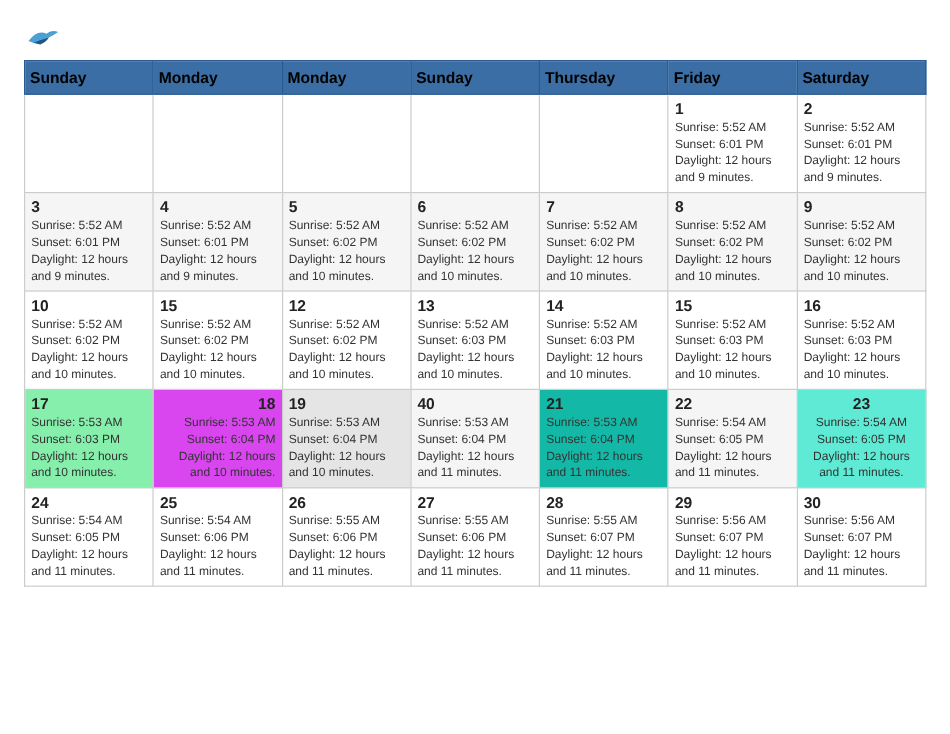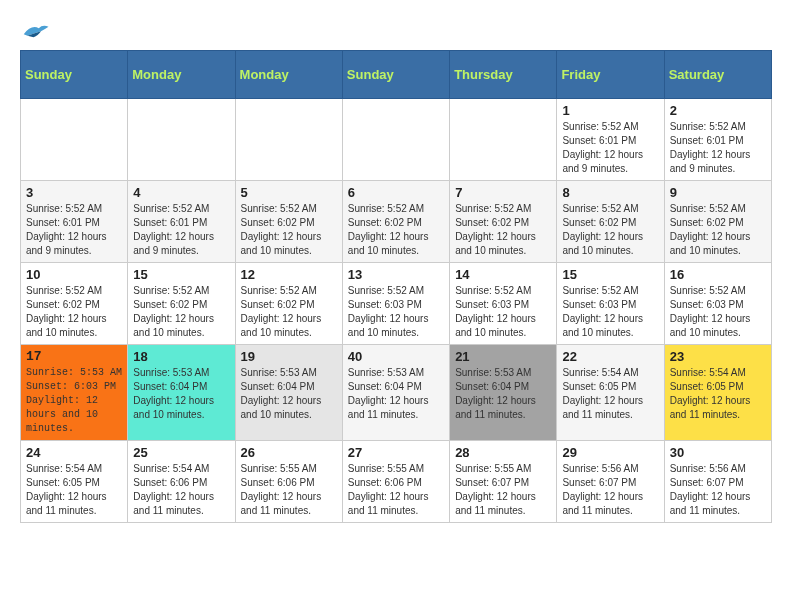--- a/index.html
+++ b/index.html
@@ -33,22 +33,22 @@
       font-size: 16px;
       color: #555;
     }
     .calendar {
       width: 100%;
       border-collapse: collapse;
       font-size: 11px;
     }
     .calendar th {
       background: #3a6ea5;
-      color: #bef264;
-      padding: 16px 4px;
+      color: #000000;
+      padding: 6px 4px;
       text-align: left;
       font-size: 13px;
       font-weight: bold;
       border: 1px solid #2a5a8f;
     }
     .calendar td {
       border: 1px solid #ccc;
       vertical-align: top;
       padding: 4px 5px;
       width: calc(100% / 7);
@@ -241,63 +241,63 @@
         </td>
         <td>
           <span class="day-num">16</span>
           <div class="day-info">Sunrise: 5:52 AM
 Sunset: 6:03 PM
 Daylight: 12 hours
 and 10 minutes.</div>
         </td>
       </tr>
       <tr>
-        <td style="background: #f97316; font-family: Liberation Mono, monospace;">
+        <td style="background: #86efac;">
           <span class="day-num">17</span>
           <div class="day-info">Sunrise: 5:53 AM
 Sunset: 6:03 PM
 Daylight: 12 hours
 and 10 minutes.</div>
         </td>
-        <td style="background: #5eead4;">
+        <td style="background: #d946ef; text-align: right;">
           <span class="day-num">18</span>
           <div class="day-info">Sunrise: 5:53 AM
 Sunset: 6:04 PM
 Daylight: 12 hours
 and 10 minutes.</div>
         </td>
         <td style="background: #e5e5e5;">
           <span class="day-num">19</span>
           <div class="day-info">Sunrise: 5:53 AM
 Sunset: 6:04 PM
 Daylight: 12 hours
 and 10 minutes.</div>
         </td>
         <td style="background: rgb(245, 245, 245);">
           <span class="day-num">40</span>
           <div class="day-info">Sunrise: 5:53 AM
 Sunset: 6:04 PM
 Daylight: 12 hours
 and 11 minutes.</div>
         </td>
-        <td style="background: #a3a3a3;">
+        <td style="background: #14b8a6;">
           <span class="day-num">21</span>
           <div class="day-info">Sunrise: 5:53 AM
 Sunset: 6:04 PM
 Daylight: 12 hours
 and 11 minutes.</div>
         </td>
         <td style="background: rgb(245, 245, 245); margin-top: 20px;">
           <span class="day-num">22</span>
           <div class="day-info">Sunrise: 5:54 AM
 Sunset: 6:05 PM
 Daylight: 12 hours
 and 11 minutes.</div>
         </td>
-        <td style="background: #fde047;">
+        <td style="background: #5eead4; text-align: center;">
           <span class="day-num">23</span>
           <div class="day-info">Sunrise: 5:54 AM
 Sunset: 6:05 PM
 Daylight: 12 hours
 and 11 minutes.</div>
         </td>
       </tr>
       <tr>
         <td>
           <span class="day-num">24</span>

